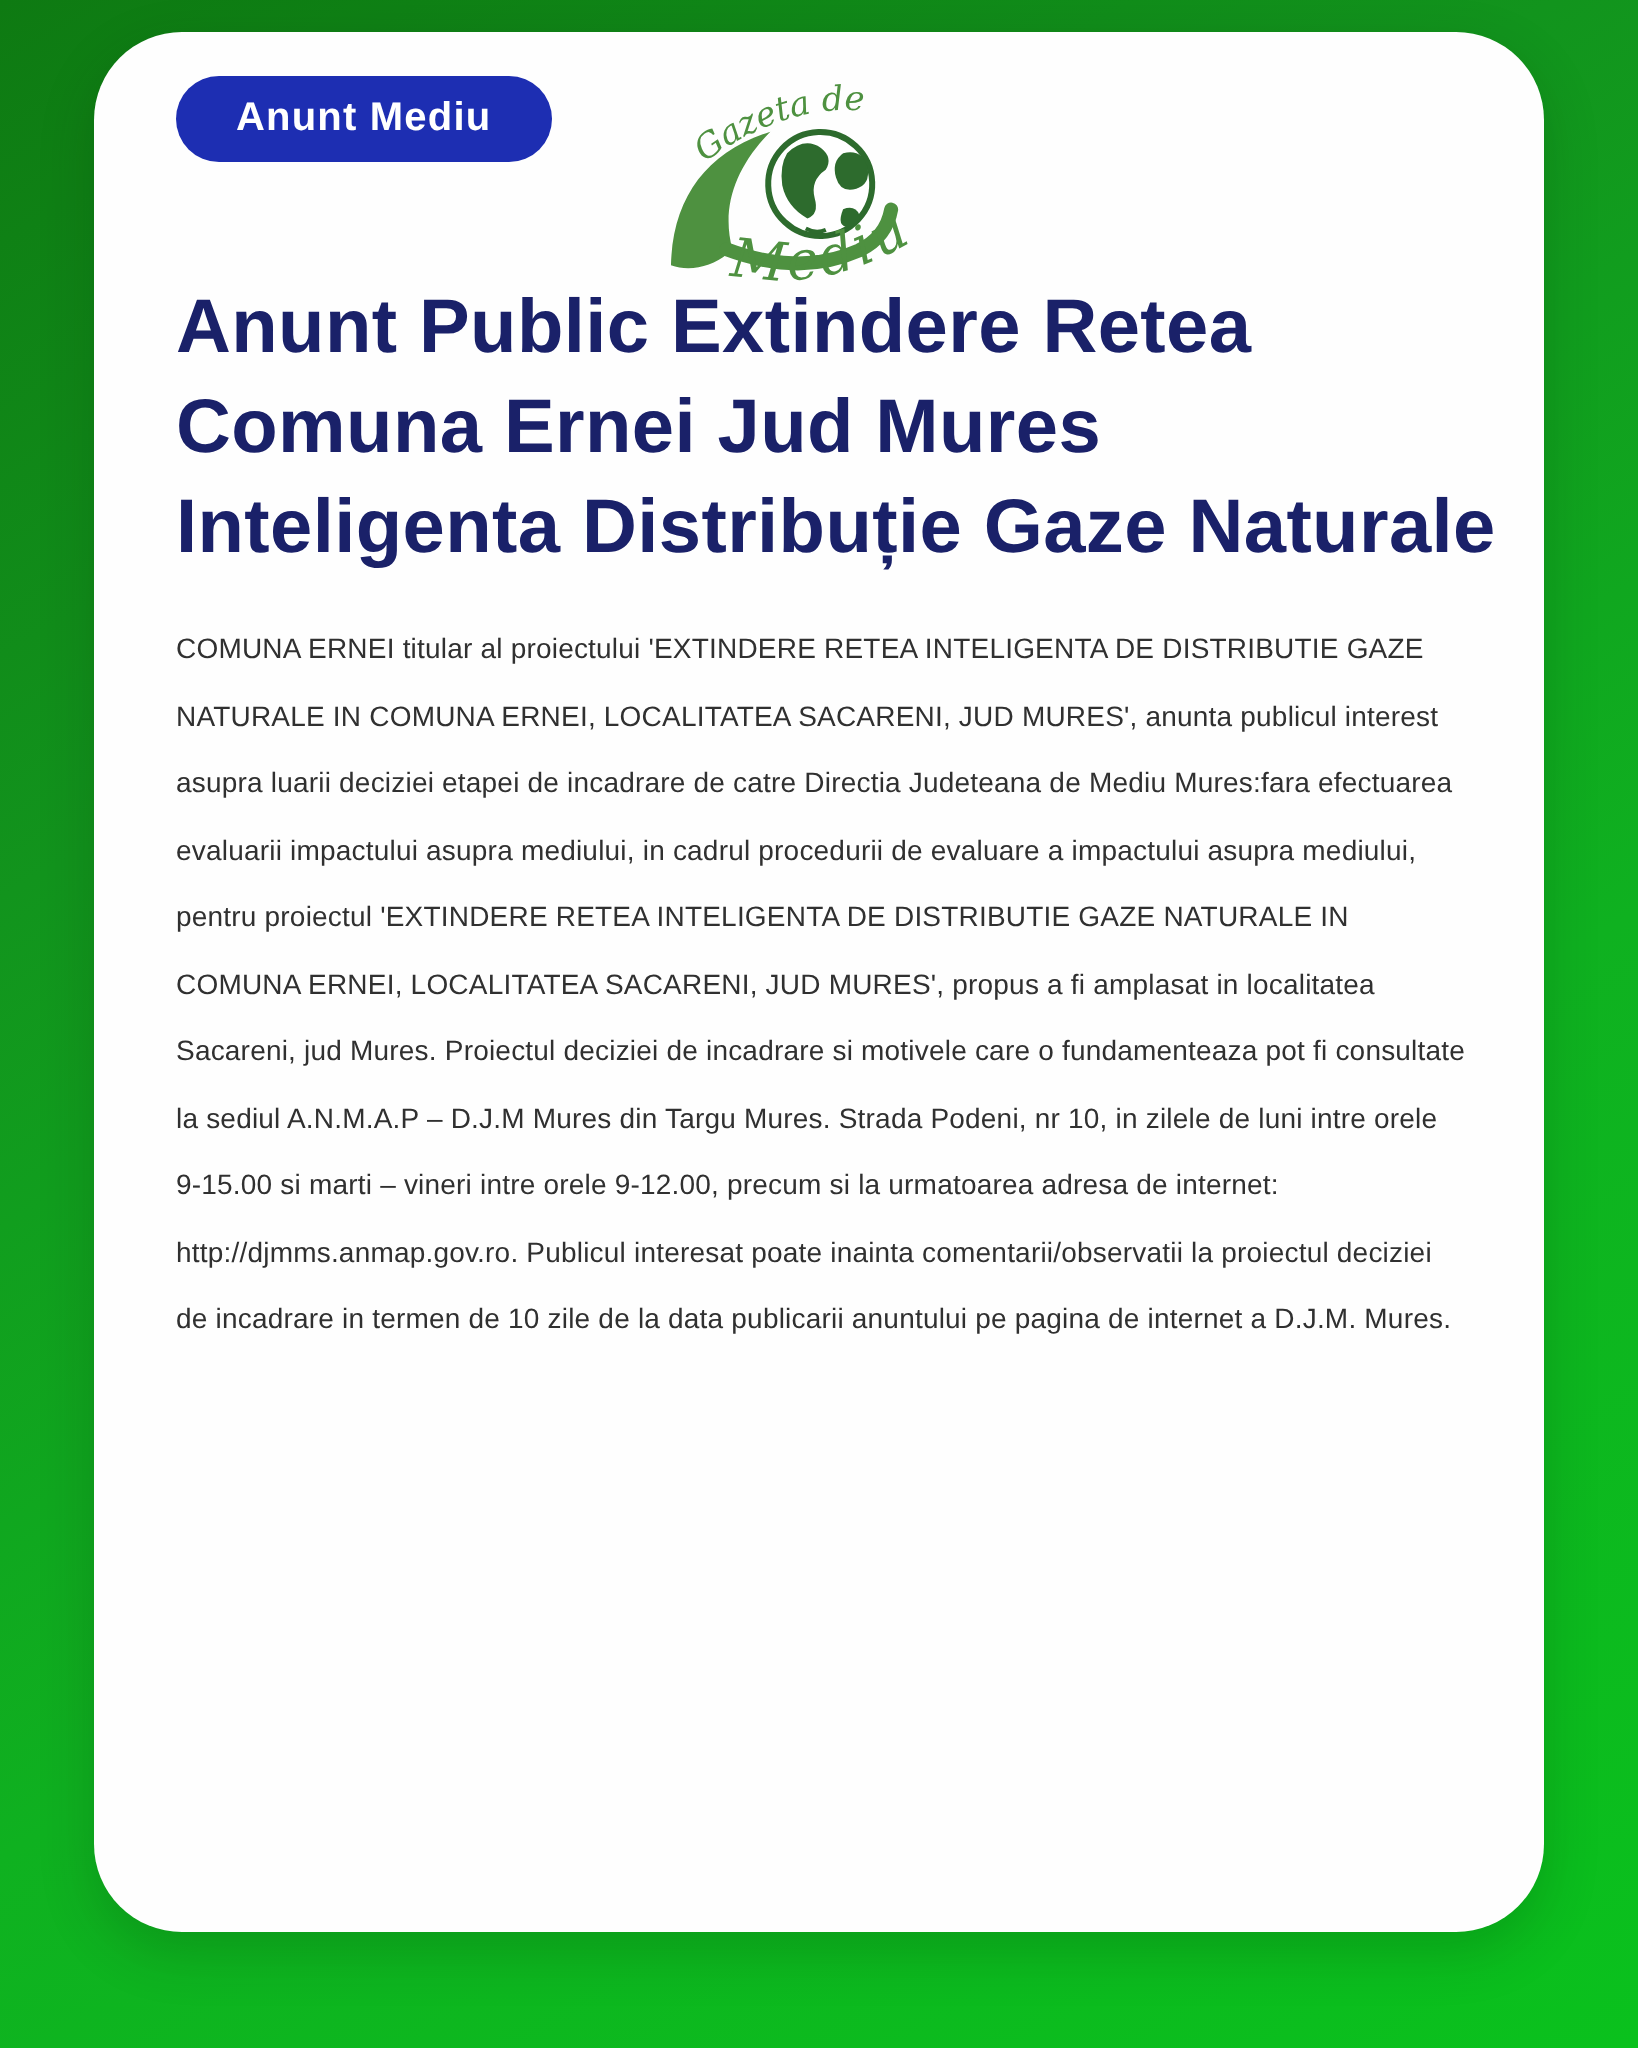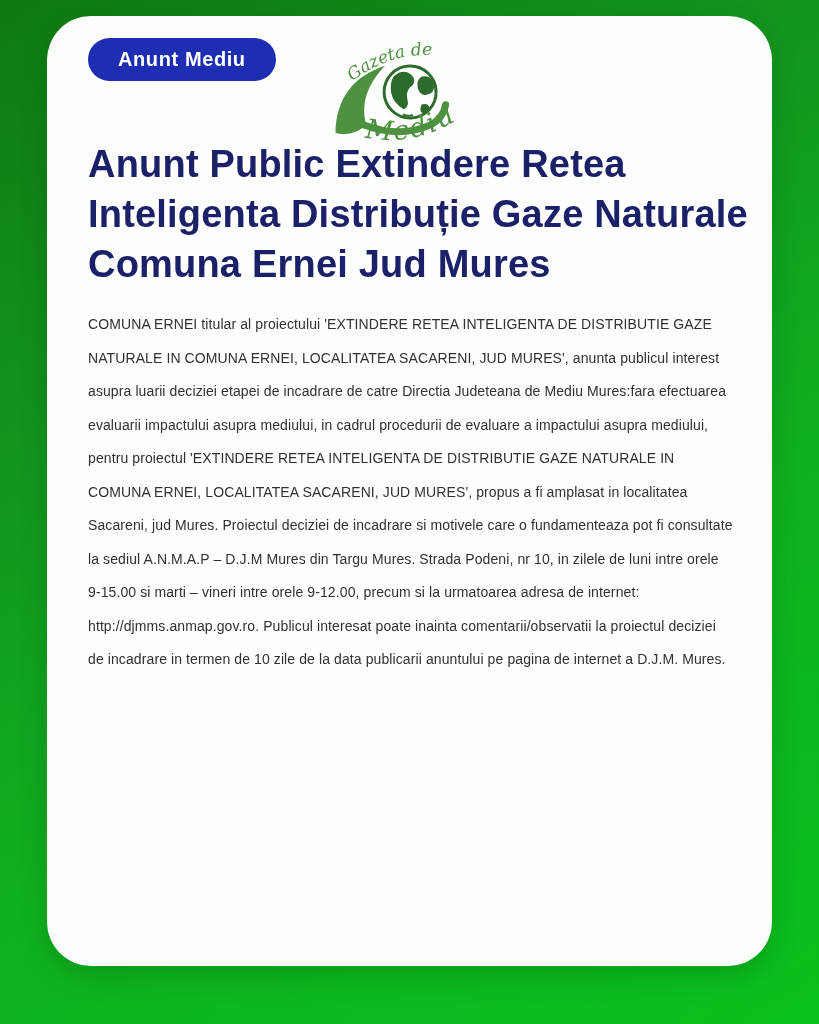--- a/index.html
+++ b/index.html
@@ -100,20 +100,20 @@
       <text font-family="DejaVu Serif, serif" font-style="italic" font-size="17" fill="#4e9140">
         <textPath href="#arcTop" xlink:href="#arcTop" startOffset="6%">Gazeta de</textPath>
       </text>
       <text font-family="DejaVu Serif, serif" font-style="italic" font-size="27" fill="#4e9140" letter-spacing="2">
         <textPath href="#arcBot" xlink:href="#arcBot" startOffset="12%">Mediu</textPath>
       </text>
     </svg>
 
     <h1 class="heading">
       <div class="hline">Anunt Public Extindere Retea</div>
+      <div class="hline">Comuna Ernei Jud Mures</div>
       <div class="hline">Inteligenta Distribuție Gaze Naturale</div>
-      <div class="hline">Comuna Ernei Jud Mures</div>
     </h1>
 
     <p class="body-text">COMUNA ERNEI titular al proiectului 'EXTINDERE RETEA INTELIGENTA DE DISTRIBUTIE GAZE NATURALE IN COMUNA ERNEI, LOCALITATEA SACARENI, JUD MURES', anunta publicul interest asupra luarii deciziei etapei de incadrare de catre Directia Judeteana de Mediu Mures:fara efectuarea evaluarii impactului asupra mediului, in cadrul procedurii de evaluare a impactului asupra mediului, pentru proiectul 'EXTINDERE RETEA INTELIGENTA DE DISTRIBUTIE GAZE NATURALE IN COMUNA ERNEI, LOCALITATEA SACARENI, JUD MURES', propus a fi amplasat in localitatea Sacareni, jud Mures. Proiectul deciziei de incadrare si motivele care o fundamenteaza pot fi consultate la sediul A.N.M.A.P – D.J.M Mures din Targu Mures. Strada Podeni, nr 10, in zilele de luni intre orele 9-15.00 si marti – vineri intre orele 9-12.00, precum si la urmatoarea adresa de internet: http://djmms.anmap.gov.ro. Publicul interesat poate inainta comentarii/observatii la proiectul deciziei de incadrare in termen de 10 zile de la data publicarii anuntului pe pagina de internet a D.J.M. Mures.</p>
 
   </div>
 </div>
 
 </body></html>

